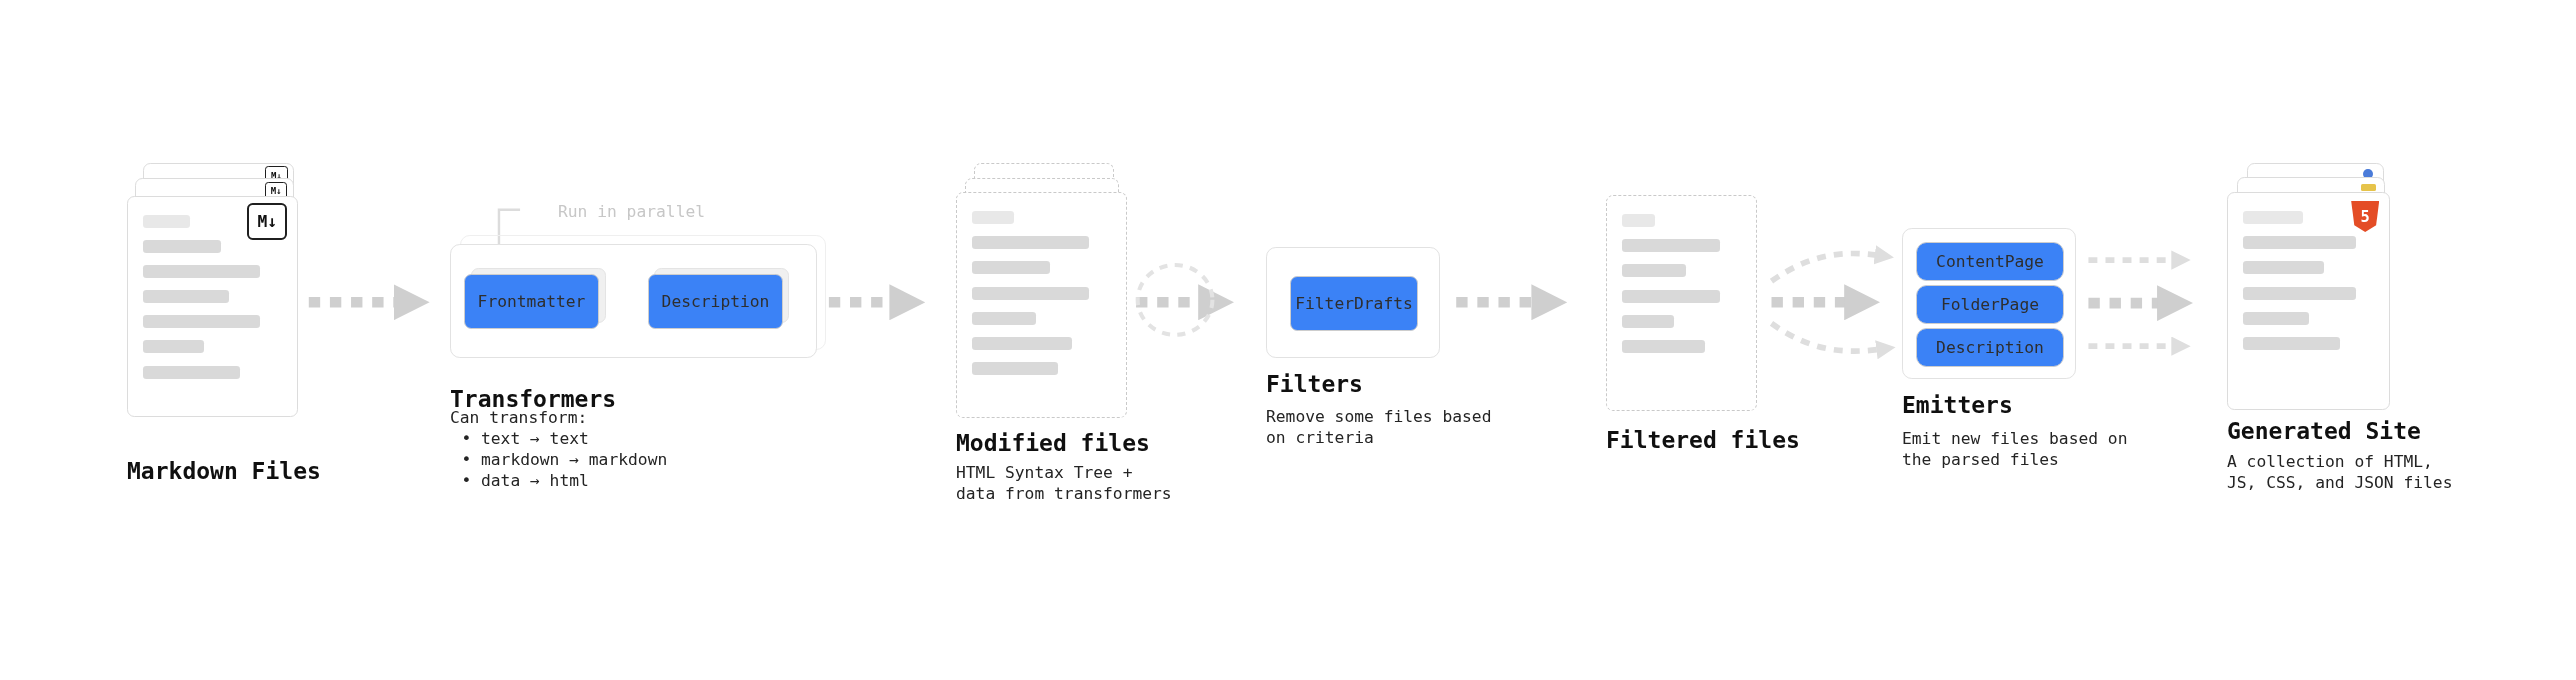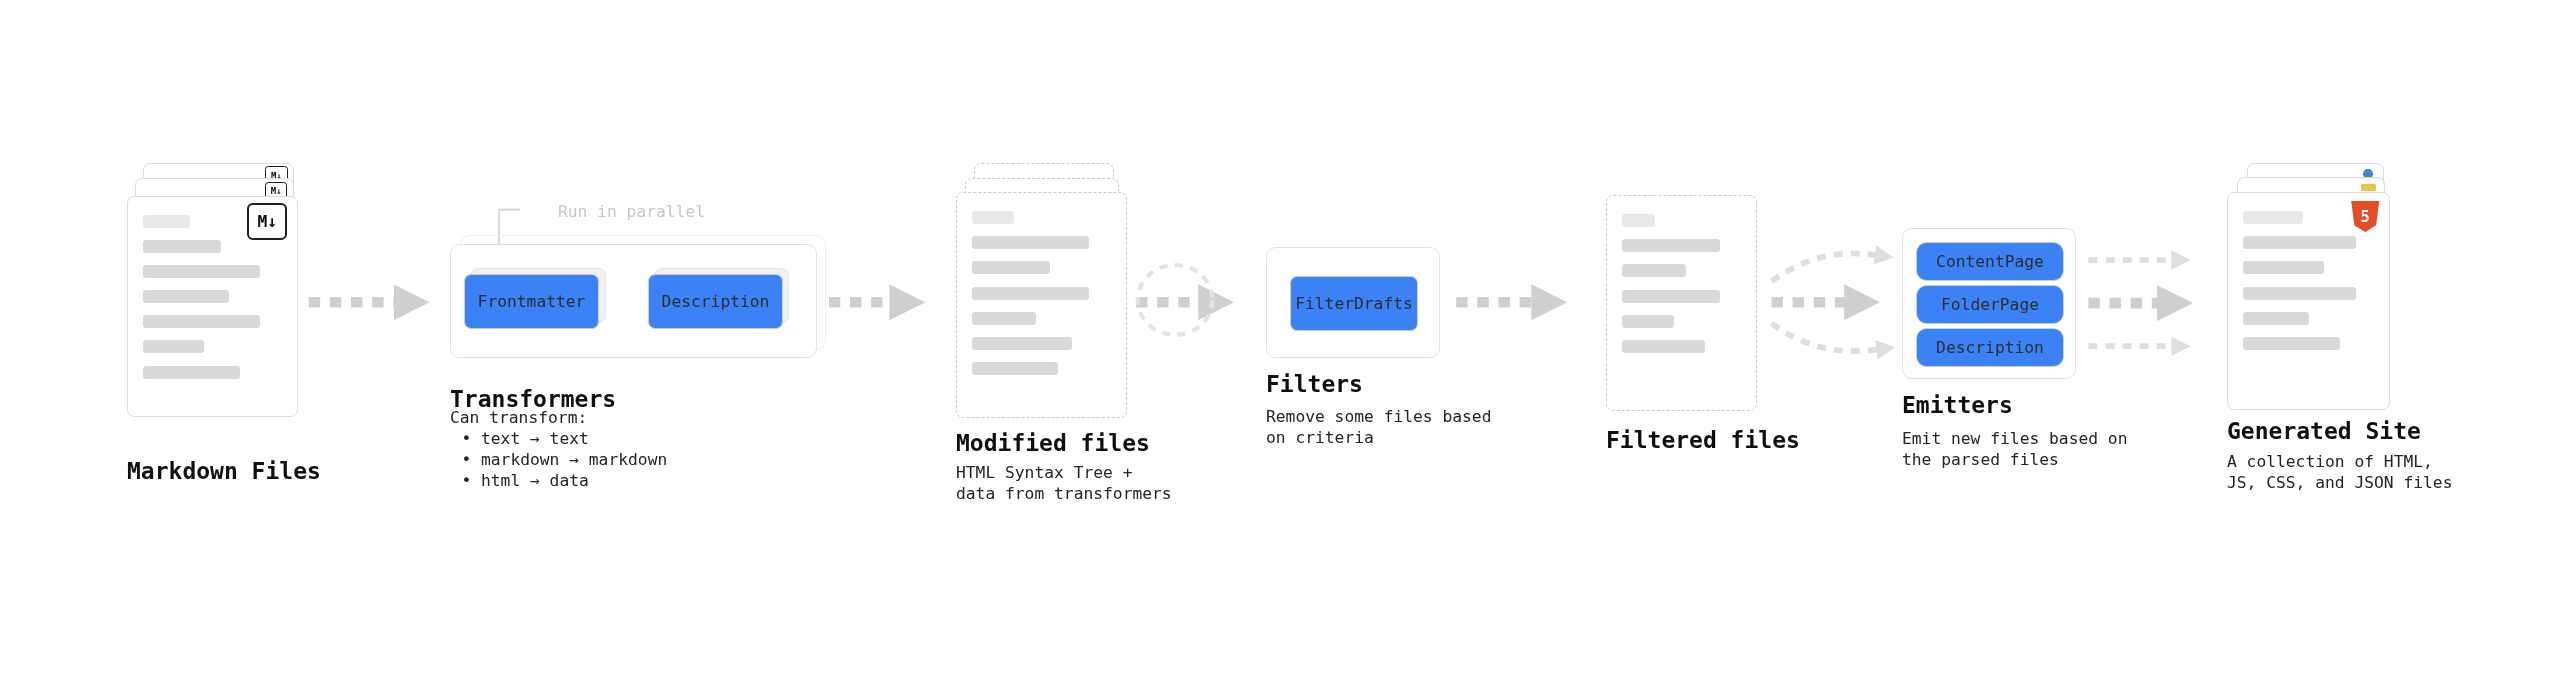--- a/index.html
+++ b/index.html
@@ -112,21 +112,21 @@
       <div class="ghost-btn" style="left:19.5px;top:23px;width:135px;height:55px;"></div>
       <div class="ghost-btn" style="left:203px;top:23px;width:135px;height:55px;"></div>
       <div class="gbtn" style="left:13px;top:29px;width:135px;height:55px;">Frontmatter</div>
       <div class="gbtn" style="left:197px;top:29px;width:135px;height:55px;">Description</div>
     </div>
     <div class="title" style="left:0;top:184px;">Transformers</div>
     <div class="desc" style="left:0;top:205px;">
       <div>Can transform:</div>
       <div class="indent">• text → text</div>
       <div class="indent">• markdown → markdown</div>
-      <div class="indent">• html → data</div>
+      <div class="indent">• data → html</div>
     </div>
   </div>
 
   <div class="node" style="left:956px;top:163px;">
     <div class="sheet dashed" style="left:18px;top:0;width:140px;height:57px;"></div>
     <div class="sheet dashed" style="left:9px;top:14.6px;width:154px;height:57px;"></div>
     <div class="sheet dashed" style="left:0;top:29px;width:171px;height:226px;">
       <div class="bars">
         <div class="bar light" style="width:30%"></div>
         <div class="bar" style="width:84%"></div>

